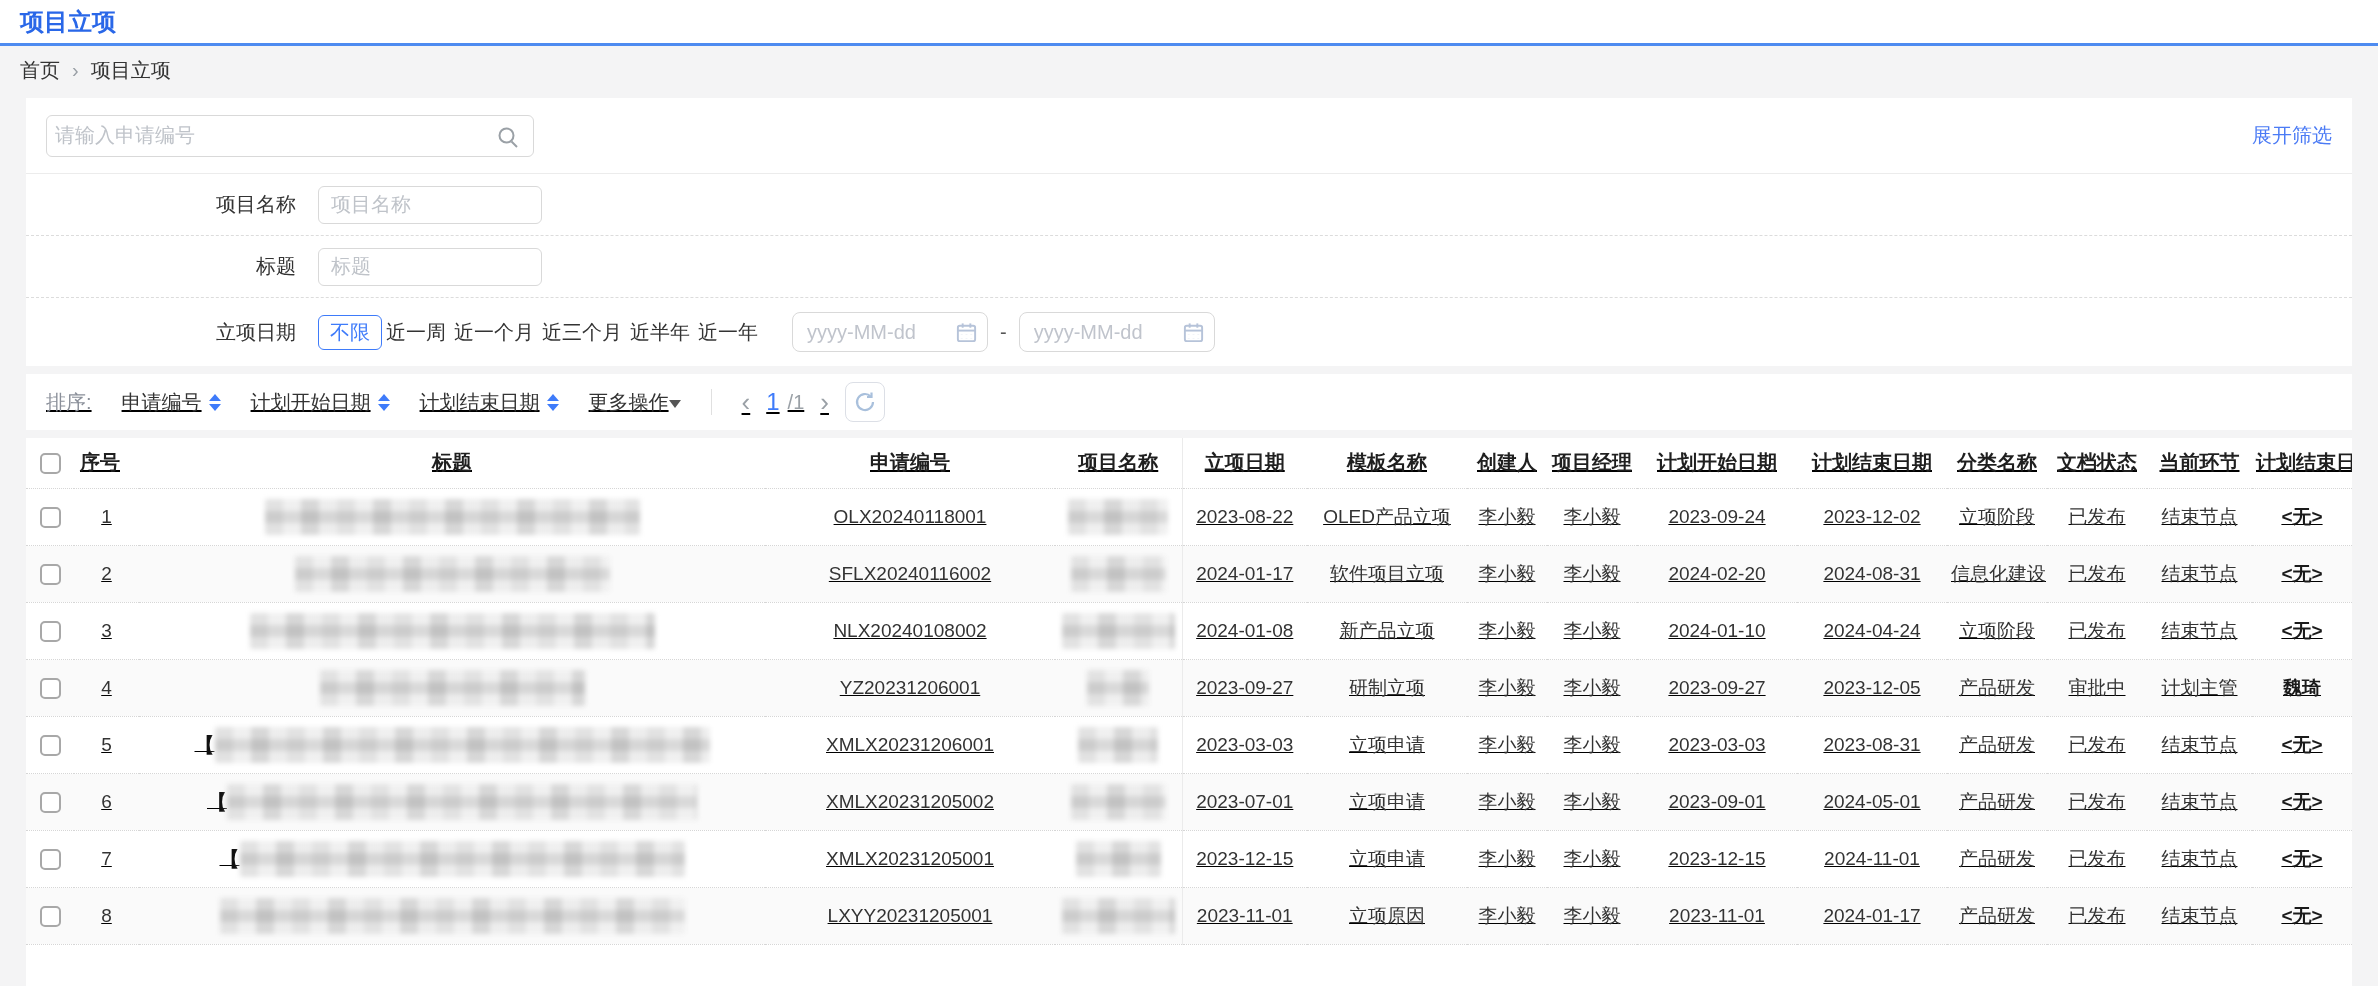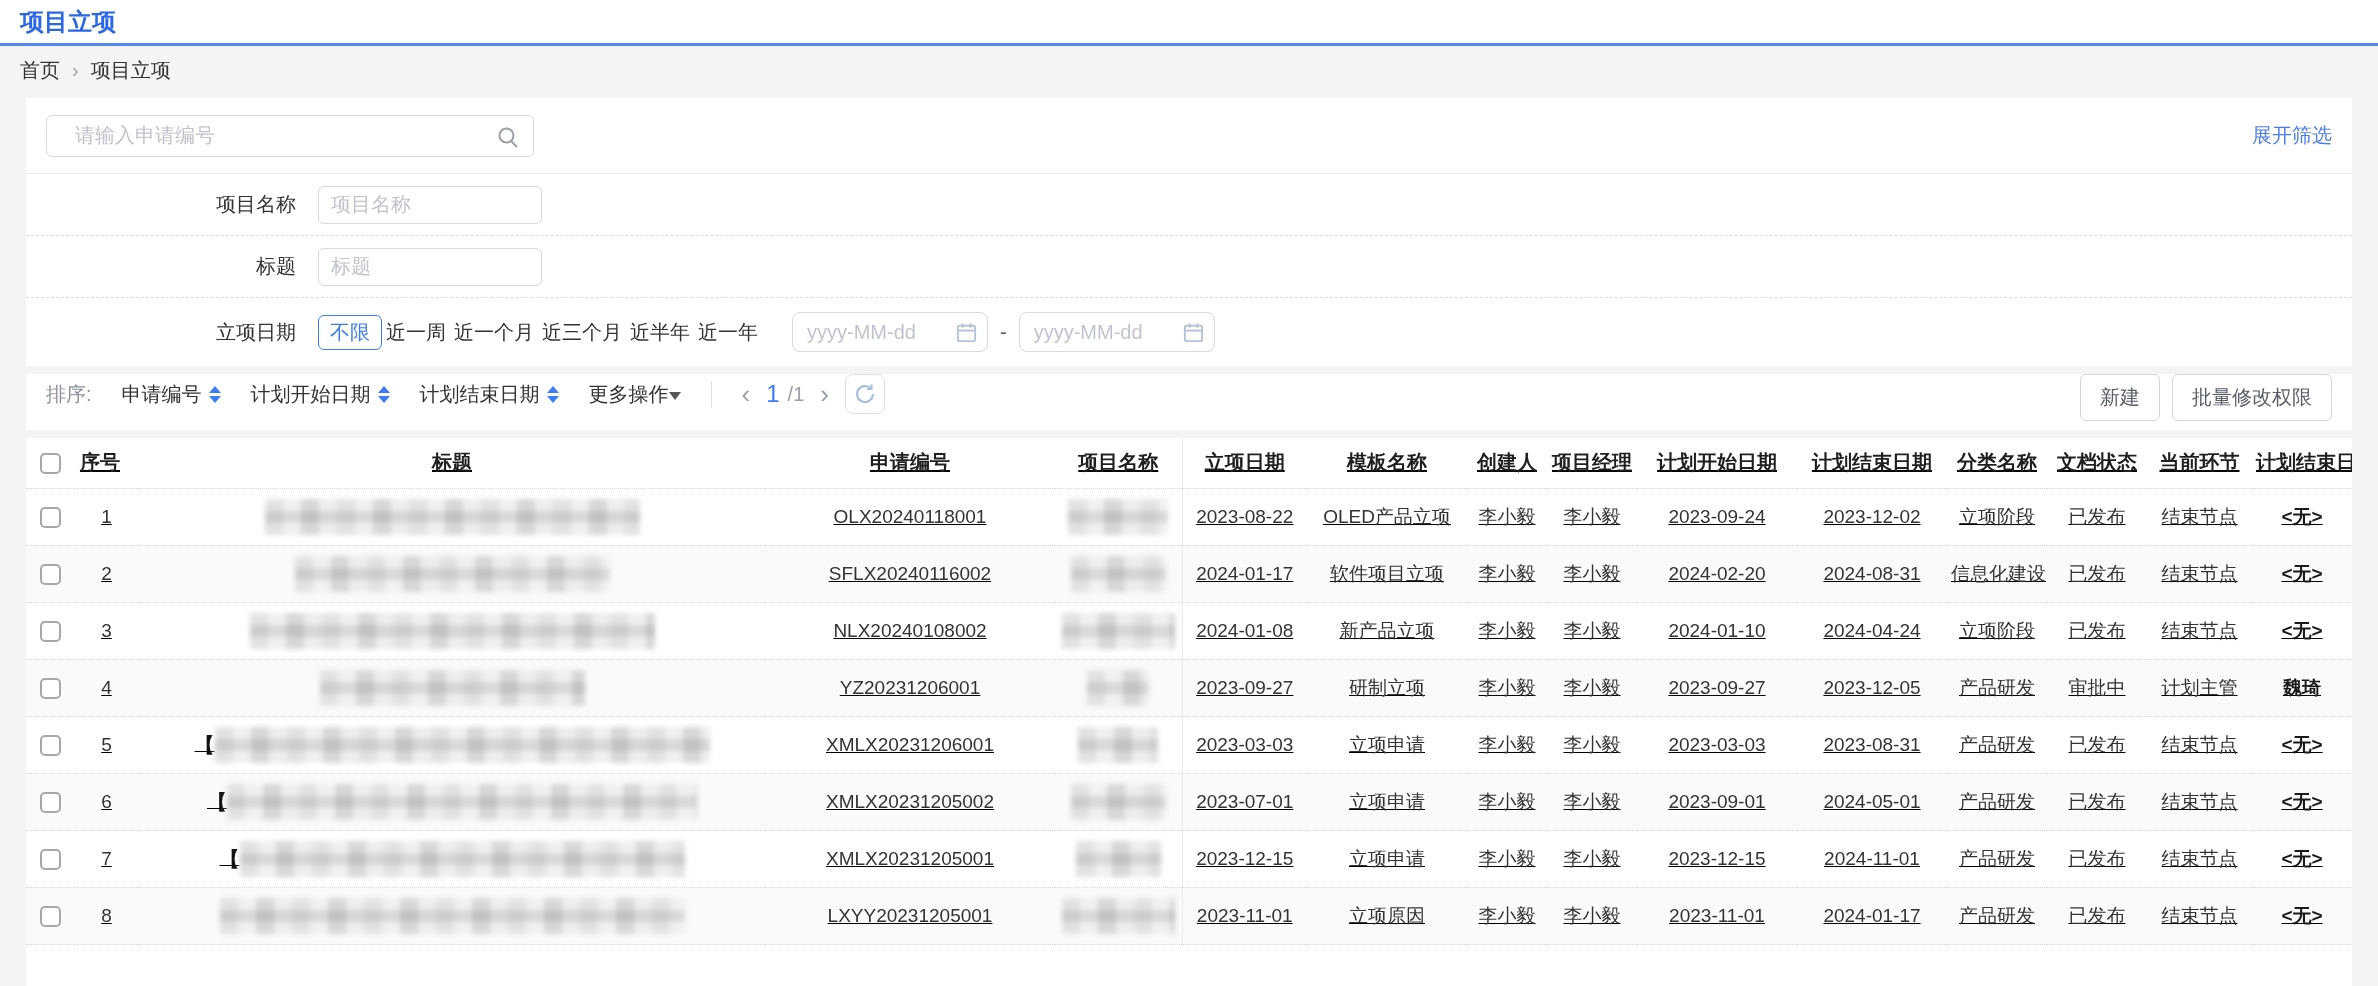--- a/index.html
+++ b/index.html
@@ -17,21 +17,21 @@
   .breadcrumb .sep { color:#9aa0a6; font-size:20px; }
 
   .card { background:#fff; margin:0 26px; }
 
   
   .filter-card { margin-top:4px; }
   .frow { display:flex; align-items:center; padding:0 20px; }
   .frow-search { height:76px; border-bottom:1px solid #ececec; justify-content:space-between; }
   .search-box { position:relative; width:488px; }
   .search-box input { width:100%; height:42px; border:1px solid #d9d9d9; border-radius:6px;
-    padding:0 50px 0 28px; font-size:20px; color:#c2410c; outline:none;
+    padding:0 50px 0 8px; font-size:20px; color:#c2410c; outline:none;
     font-family:"Liberation Sans", sans-serif; }
   .search-box input::placeholder { color:#bfc3c9; }
   .search-ic { position:absolute; right:14px; top:10px; }
   .expand-link { color:#4b7bf5; font-size:20px; cursor:pointer; }
 
   .frow-field { height:62px; border-bottom:1px dashed #dcdcdc; }
   .flabel { width:250px; text-align:right; font-size:20px; color:#333; margin-right:22px; flex:none; }
   .ftext { width:224px; height:38px; border:1px solid #d9d9d9; border-radius:6px;
     padding:0 12px; font-size:20px; color:#333; outline:none;
     font-family:"Liberation Sans", sans-serif; }
@@ -46,22 +46,22 @@
     padding:0 40px 0 14px; font-size:20px; color:#333; outline:none;
     font-family:"Liberation Sans", sans-serif; }
   .date-input input::placeholder { color:#c0c4cc; }
   .date-ic { position:absolute; right:10px; top:9px; }
   .range-sep { margin-left:12px; color:#555; font-size:20px; }
   .date-input + .range-sep { margin-left:12px; }
   .range-wrap { display:flex; align-items:center; }
   .range-wrap .date-input:last-child { margin-left:12px; }
 
   
-  .toolbar { margin-top:8px; height:56px; display:flex; align-items:flex-start;
-    justify-content:space-between; padding:0 20px; }
+  .toolbar { margin-top:8px; height:56px; display:flex; align-items:center;
+    justify-content:space-between; padding:0 20px;text-decoration:underline; }
   .tb-left { display:flex; align-items:center; gap:30px; }
   .sort-label { color:#8a8f99; font-size:20px; }
   .sort-field { display:flex; align-items:center; gap:7px; font-size:20px; color:#333; cursor:pointer; }
   .carets { display:flex; flex-direction:column; gap:3px; }
   .caret-up { width:0; height:0; border-left:6px solid transparent; border-right:6px solid transparent;
     border-bottom:7px solid #3e7bfa; }
   .caret-down { width:0; height:0; border-left:6px solid transparent; border-right:6px solid transparent;
     border-top:7px solid #3e7bfa; }
   .more-ops { display:flex; align-items:center; gap:0; font-size:20px; color:#333; cursor:pointer; }
   .tri-down { width:0; height:0; border-left:6px solid transparent; border-right:6px solid transparent;
@@ -223,24 +223,20 @@
       <span class="pg-total">/1</span>
       <span class="pg-arrow">›</span>
       <span class="refresh-btn">
         <svg width="24" height="24" viewBox="0 0 24 24" fill="none" stroke="#a9c0dc" stroke-width="2.2">
           <path d="M20 12a8 8 0 1 1-2.3-5.6"></path>
             <polyline points="18.5,2.5 18.5,7 14,7"></polyline>
         </svg>
       </span>
     </div>
   </div>
-  <div class="tb-right">
-    <button class="btn">新建</button>
-    <button class="btn">批量修改权限</button>
-  </div>
 </div>
 
 <div class="card table-card">
   <table>
     <colgroup>
       <col style="width:48px">
         <col style="width:65px">
         <col style="width:626px">
       <col style="width:290px">
         <col style="width:127px">

